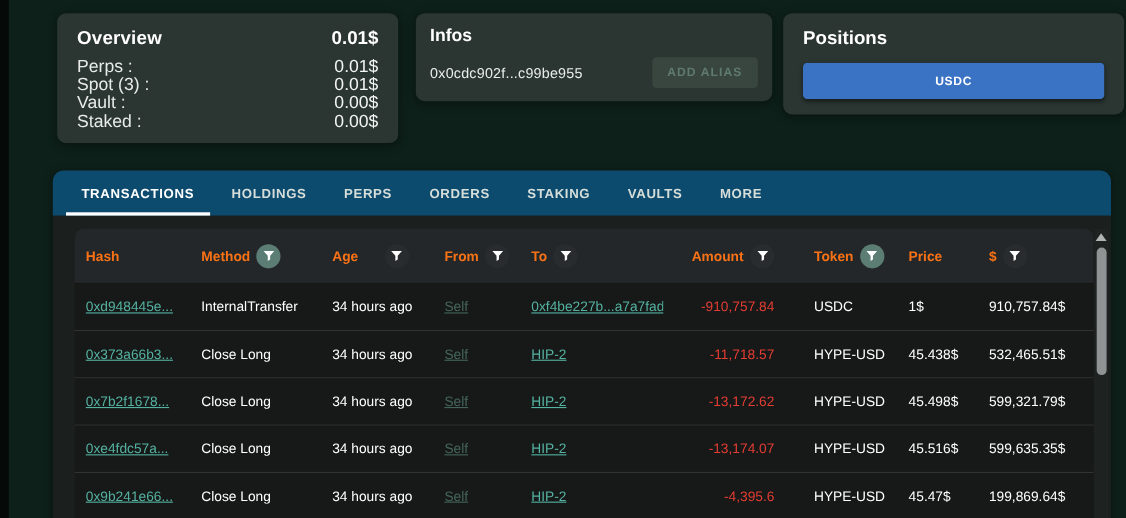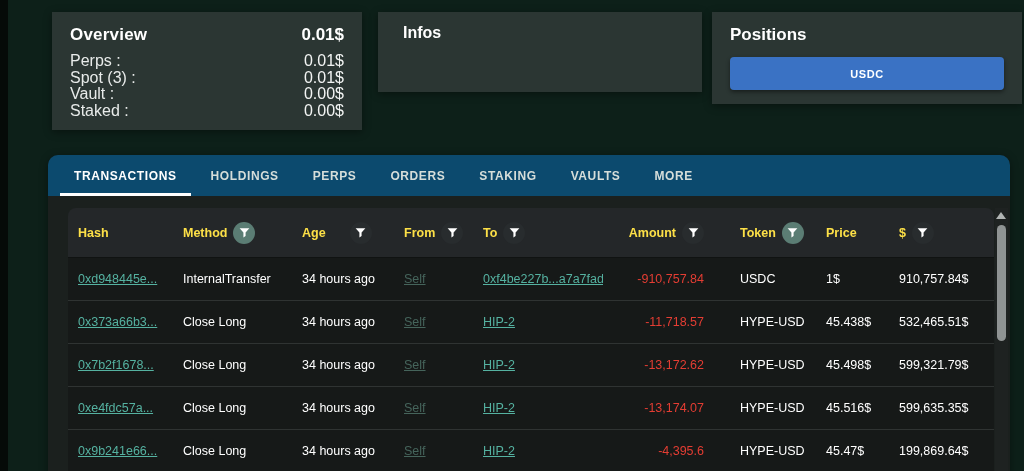--- a/index.html
+++ b/index.html
@@ -5,30 +5,30 @@
   html,body{margin:0;padding:0}
   body{
     width:1024px;height:471px;overflow:hidden;position:relative;
     background:#050a08;
     font-family:"Liberation Sans", sans-serif;
     -webkit-font-smoothing:antialiased;
   }
   .page{position:absolute;left:8px;top:0;width:1016px;height:471px;background:#0d2019;overflow:hidden}
 
   
-  .card{position:absolute;background:#2b3633;border-radius:0;box-sizing:border-box;
+  .card{position:absolute;background:#2b3633;border-radius:8px;box-sizing:border-box;
         box-shadow:0 2px 8px rgba(0,0,0,.4);color:#fff}
   .card-overview{left:44px;top:12px;width:310px;height:118px;padding:13px 18px}
   .ov-head{display:flex;justify-content:space-between;align-items:baseline;margin-bottom:8px}
   .ov-title{font-size:17px;font-weight:bold;letter-spacing:.2px}
   .ov-total{font-size:17px;font-weight:bold}
   .ov-row{display:flex;justify-content:space-between;font-size:16px;line-height:16.5px;color:#e8ebea}
   .ov-row .val{color:#f2f4f3}
 
-  .card-infos{left:370px;top:12px;width:324px;height:80px;padding:12px 25px}
+  .card-infos{left:370px;top:12px;width:324px;height:80px;padding:12px 13px}
   .in-title{font-size:16px;font-weight:bold;margin-bottom:10px}
   .in-row{display:flex;justify-content:space-between;align-items:center}
   .in-address{font-size:13px;color:#e9edec;letter-spacing:.2px}
   .btn-alias{background:#39453f;color:#5f7a6f;border:none;border-radius:4px;
              font-family:inherit;font-size:11px;font-weight:bold;letter-spacing:1px;
              padding:8px 14px;cursor:pointer}
 
   .card-positions{left:704px;top:12px;width:310px;height:92px;padding:13px 18px}
   .po-title{font-size:17px;font-weight:bold;margin-bottom:12px}
   .po-toggle{display:flex;height:33px;border-radius:4px;overflow:hidden;box-shadow:0 2px 4px rgba(0,0,0,.45)}
@@ -44,21 +44,21 @@
           display:flex;align-items:stretch;padding-left:9px}
   .tab{padding:0 17px;display:flex;align-items:center;position:relative;cursor:pointer;
        font-size:12px;font-weight:bold;letter-spacing:.6px;color:#d6deda;white-space:nowrap}
   .tab.active{color:#ffffff}
   .tab.active::after{content:"";position:absolute;left:3px;right:3px;bottom:0;height:3px;background:#fff}
 
   
   .table{position:absolute;left:20px;top:53px;width:926px}
   .thead{display:flex;align-items:center;height:49px;background:#242729;
          border-radius:8px 8px 0 0;border-bottom:1px solid #101312}
-  .th{display:flex;align-items:center;gap:6px;font-size:12.5px;font-weight:bold;color:#fde047;
+  .th{display:flex;align-items:center;gap:6px;font-size:12.5px;font-weight:bold;color:#f97316;
       box-sizing:border-box;padding-left:10px}
   .tr{display:flex;align-items:center;height:42px;background:#161918;
       border-bottom:1px solid #2f3332;font-size:12.5px;color:#fff}
   .td{box-sizing:border-box;padding-left:10px;white-space:nowrap;overflow:hidden}
 
   .k-hash{width:105px}
   .k-method{width:119px}
   .k-age{width:102px}.th.k-age{gap:24px}
   .k-from{width:79px}
   .k-to{width:130px}
@@ -112,20 +112,24 @@
 
       <div class="ov-row k-staked">
         <span class="lbl">Staked :</span>
         <span class="val">0.00$</span>
       </div>
 
   </div>
 
   <div class="card card-infos">
     <div class="in-title">Infos</div>
+    <div class="in-row">
+      <span class="in-address">0x0cdc902f...c99be955</span>
+      <button class="btn-alias">ADD ALIAS</button>
+    </div>
   </div>
 
   <div class="card card-positions">
     <div class="po-title">Positions</div>
     <div class="po-toggle">
 
         <div class="po-seg k-usdc active">
           <span>USDC</span>
         </div>
 

